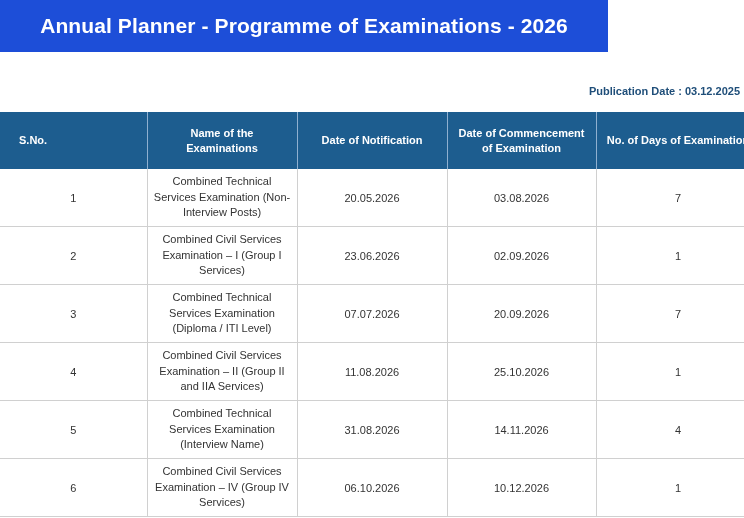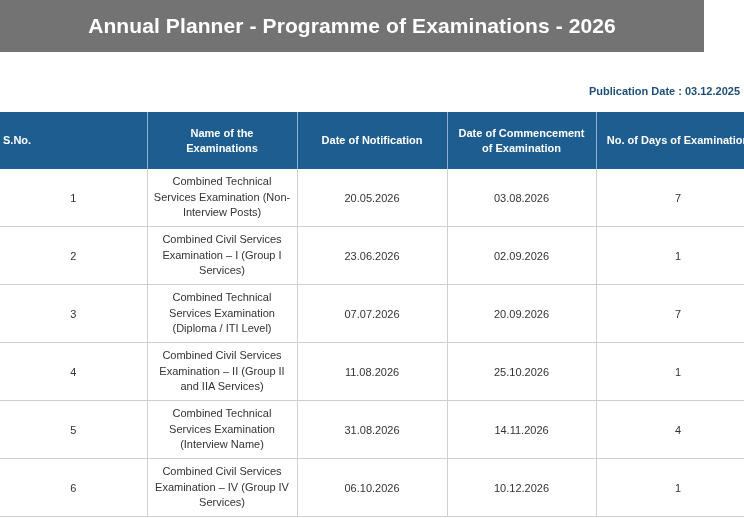--- a/index.html
+++ b/index.html
@@ -3,22 +3,22 @@
   <meta charset="utf-8">
   <style>
     html, body { margin: 0; padding: 0; }
     body {
       width: 744px; height: 518px; overflow: hidden;
       background: #ffffff;
       font-family: "Liberation Sans", "DejaVu Sans", sans-serif;
       position: relative;
     }
     .banner {
-      position: absolute; left: 0; top: 0; width: 704px; height: 52px;
-      background: #737373;
+      position: absolute; left: 0; top: 0; width: 608px; height: 52px;
+      background: #1d4ed8;
       display: flex; align-items: center; justify-content: center;
     }
     .banner h1 {
       margin: 0; color: #ffffff; font-size: 21px; font-weight: bold;
       letter-spacing: 0.1px;
     }
     .pubdate {
       position: absolute; right: 4px; top: 85px;
       color: #1f4e79; font-size: 11px; font-weight: bold;
     }
@@ -27,21 +27,21 @@
       border-collapse: collapse; table-layout: fixed;
       width: 760px;
     }
     th {
       background: #1d5d8f; color: #ffffff;
       font-size: 11px; font-weight: bold;
       height: 57px; padding: 0 6px; text-align: center;
       border-right: 1px solid #8fb0d0;
       line-height: 15px;
     }
-    th.sno { text-align: left; padding-left: 3px; }
+    th.sno { text-align: left; padding-left: 19px; }
     td {
       font-size: 11px; color: #333333;
       border-right: 1px solid #d0d0d0;
       border-bottom: 1px solid #d0d0d0;
       height: 57px; text-align: center; padding: 0 5px;
     }
     td.name { text-align: center; line-height: 15.5px; }
     col.c1 { width: 147px; }
     col.c2 { width: 150px; }
     col.c3 { width: 150px; }

